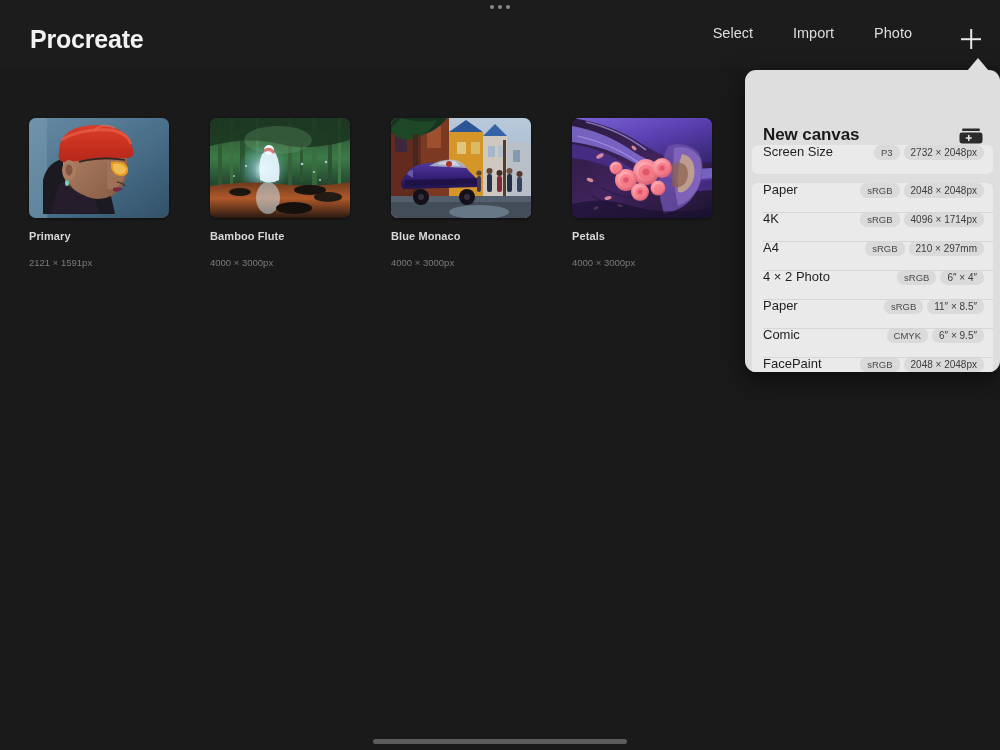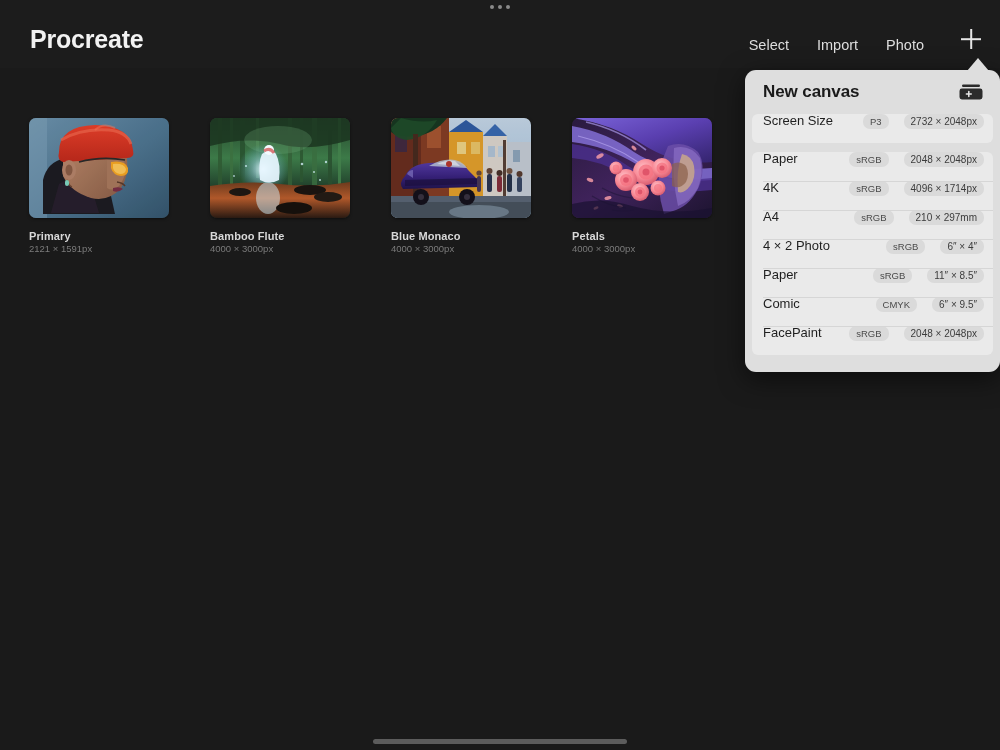--- a/index.html
+++ b/index.html
@@ -29,21 +29,21 @@
     background: #1c1c1c;
     display: flex; align-items: center; justify-content: space-between;
     padding: 0 16px 0 30px;
     z-index: 20;
   }
   .app-title {
     font-size: 25px; font-weight: bold; color: #f2f2f2;
     letter-spacing: -0.2px; line-height: 1;
     padding-top: 10px;
   }
-  .nav-actions { display: flex; align-items: flex-end; gap: 28px; padding-top: 10px; }
+  .nav-actions { display: flex; align-items: flex-start; gap: 40px; padding-top: 10px; }
   .nav-link {
     font-size: 14.5px; color: #dedede; cursor: pointer;
     line-height: 1; white-space: nowrap;
   }
   .plus-btn {
     position: relative; width: 26px; height: 26px; cursor: pointer;
     margin-left: 6px;
   }
   .plus-btn::before, .plus-btn::after {
     content: ""; position: absolute; background: #e6e6e6;
@@ -65,59 +65,60 @@
     width: 140px; height: 100px; border-radius: 7px; overflow: hidden;
     position: relative; background: #2a2a2a;
     box-shadow: 0 1px 3px rgba(0,0,0,0.5);
   }
   .thumb svg { display: block; width: 100%; height: 100%; }
   .art-title {
     margin-top: 12px; font-size: 11px; font-weight: bold; color: #d8d8d8;
     line-height: 1.2; letter-spacing: 0.1px;
   }
   .art-dims {
-    margin-top: 0; font-size: 9.5px; color: #7b7b7b; line-height: 1.2;
+    margin-top: 14px; font-size: 9.5px; color: #7b7b7b; line-height: 1.2;
   }
 
   
   .popover-arrow {
     position: absolute; top: 58px; left: 967px; width: 22px; height: 13px;
     z-index: 41;
   }
   .popover-arrow svg { display: block; }
   .popover {
     position: absolute; top: 70px; left: 745px; width: 255px; height: 302px;
     background: #dedede; border-radius: 11px;
     box-shadow: 0 7px 26px rgba(0,0,0,0.55);
     z-index: 40; overflow: hidden;
     padding: 0 7px 7px 7px;
   }
   .pop-header {
-    height: 44px; display: flex; align-items: center; justify-content: space-between;
+    height: 44px; display: flex; align-items: flex-end; justify-content: space-between;
     padding: 0 10px 0 11px;
+    margin-top: 31px;
   }
   .pop-title {
     font-size: 17px; font-weight: bold; color: #1a1a1a; letter-spacing: -0.1px;
   }
   .custom-canvas-icon { width: 24px; height: 18px; cursor: pointer; }
   .custom-canvas-icon svg { display: block; }
 
   .pop-group { background: #eaeaea; border-radius: 6px; overflow: hidden; }
   .pop-group + .pop-group { margin-top: 9px; }
 
   .pop-row {
     height: 29px; display: flex; align-items: flex-start; justify-content: space-between;
     padding: 0 9px 0 11px; cursor: pointer; position: relative;
   }
   .pop-row + .pop-row::before {
     content: ""; position: absolute; top: 0; left: 11px; right: 0;
     height: 1px; background: #d6d6d6;
   }
   .row-name { font-size: 13px; color: #1f1f1f; line-height: 1; }
-  .row-meta { display: flex; align-items: center; gap: 15px; }
+  .row-meta { display: flex; align-items: center; gap: 4px; }
   .badge {
     background: #dadada; border-radius: 7px; padding: 2.5px 7px;
     font-size: 9.5px; color: #4a4a4a; line-height: 1; white-space: nowrap;
   }
   .badge.size { font-size: 10px; color: #3c3c3c; }
 
   
   .home-indicator {
     position: absolute; bottom: 6px; left: 50%; transform: translateX(-50%);
     width: 254px; height: 5px; border-radius: 3px; background: #5c5c5c;

